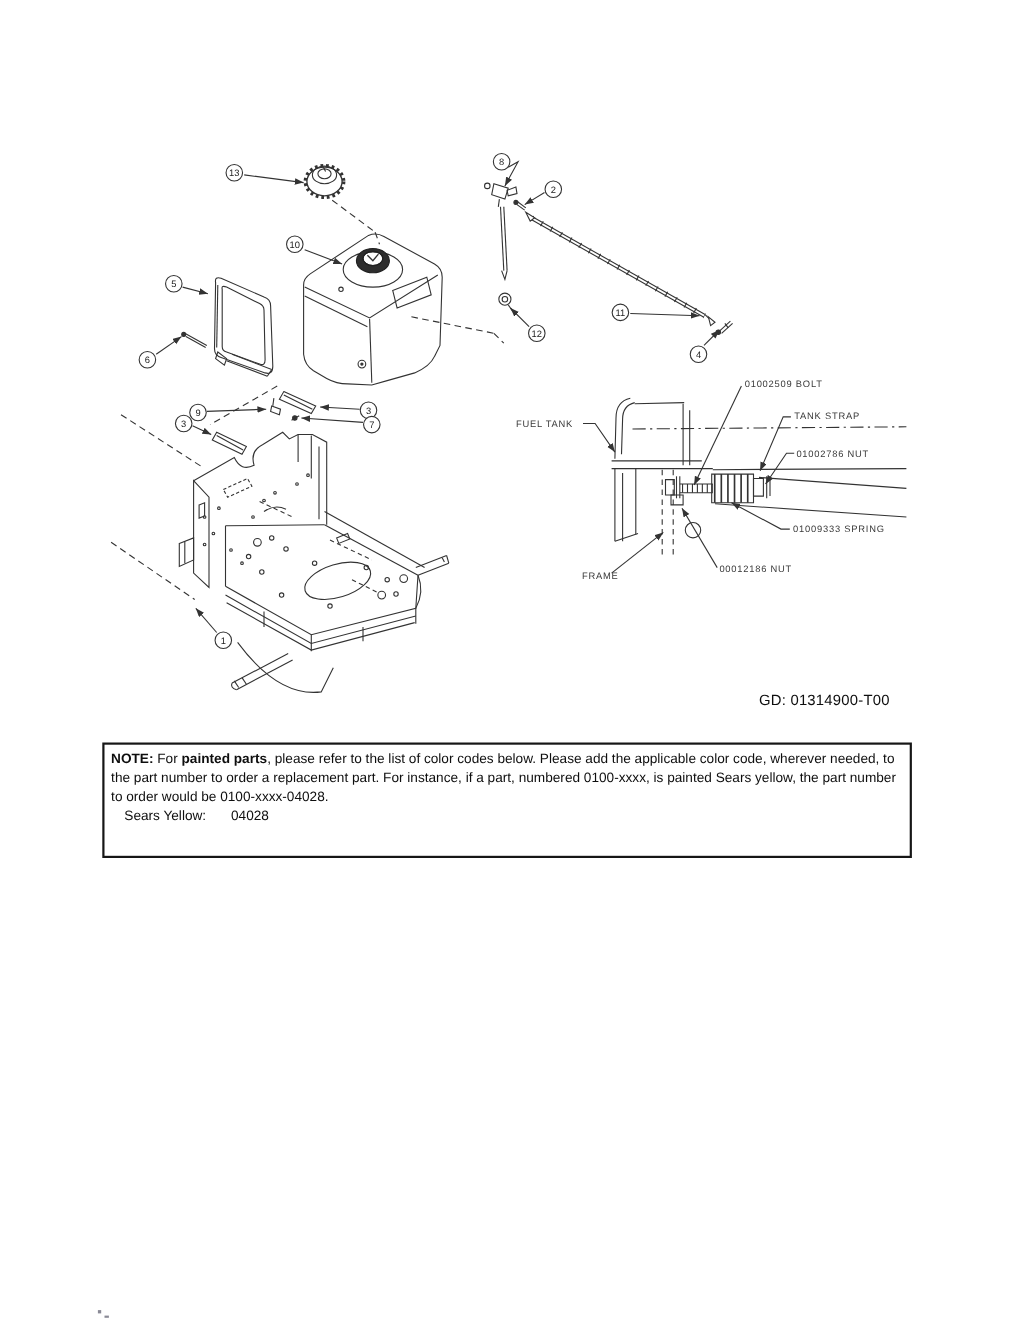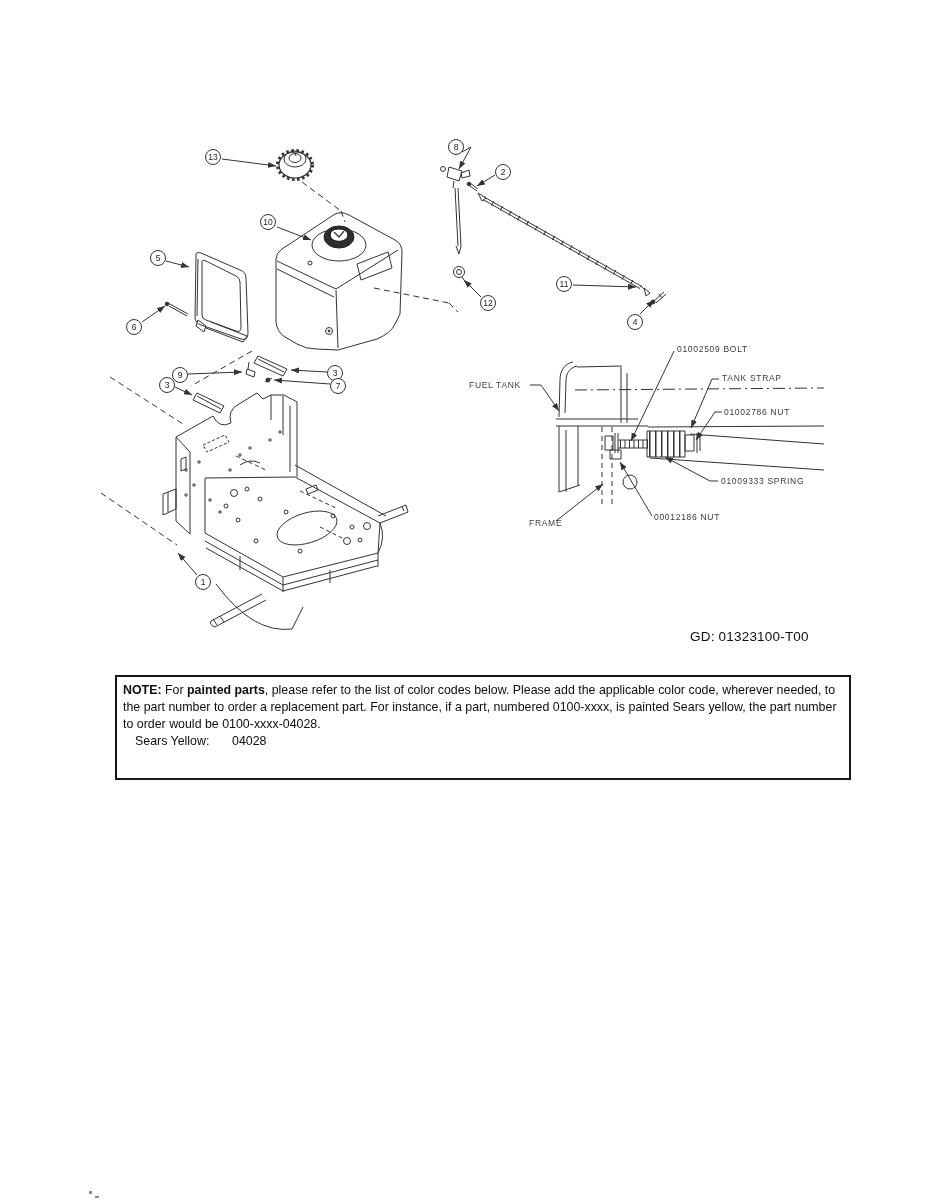--- a/index.html
+++ b/index.html
@@ -3,21 +3,21 @@
 <meta charset="utf-8">
 <style>
   html,body{margin:0;padding:0;background:#fff;}
   .page{position:relative;width:932px;height:1200px;background:#fff;overflow:hidden;
         font-family:"Liberation Sans",sans-serif;color:#111;}
   svg{position:absolute;left:0;top:0;}
   svg line,svg path,svg polyline,svg rect,svg circle,svg ellipse{vector-effect:non-scaling-stroke;}
   .lbl{font-family:"Liberation Sans",sans-serif;font-size:8.5px;letter-spacing:0.7px;fill:#3a3a3a;}
   .cnum{font-family:"Liberation Sans",sans-serif;font-size:8.5px;fill:#222;}
   .gd-code{position:absolute;left:690px;top:629px;font-size:13.5px;letter-spacing:0.2px;color:#0e0e0e;}
-  .note-box{position:absolute;left:115px;top:675px;width:718px;height:96px;
+  .note-box{position:absolute;left:93px;top:675px;width:718px;height:96px;
             border:2px solid #161616;padding:5px 8px 0 6px;font-size:12.4px;line-height:1.37;color:#0e0e0e;}
   .note-box b{font-weight:bold;}
   .code-row{margin-left:12px;}
   .code-name{display:inline-block;width:97px;}
   .speck{position:absolute;background:#8a8a96;}
   .speck.s1{left:89px;top:1191px;width:3px;height:3px;}
   .speck.s2{left:95px;top:1196px;width:4px;height:2px;}
 </style>
 </head>
 <body>
@@ -301,21 +301,21 @@
         <text class="lbl" x="722" y="381">TANK STRAP</text>
         <text class="lbl" x="724" y="415">01002786 NUT</text>
         <text class="lbl" x="721" y="484">01009333 SPRING</text>
         <text class="lbl" x="529" y="526">FRAME</text>
         <text class="lbl" x="654" y="520">00012186 NUT</text>
       </g>
     </g>
   </g>
 </svg>
 
-<div class="gd-code">GD: 01323100-T00</div>
+<div class="gd-code">GD: 01314900-T00</div>
 
 <div class="note-box">
   <div><b>NOTE:</b><span> For </span><b>painted parts</b><span>, please refer to the list of color codes below. Please add the applicable color code, wherever needed, to the part number to order a replacement part. For instance, if a part, numbered 0100-xxxx, is painted Sears yellow, the part number to order would be 0100-xxxx-04028.</span></div>
   <div class="code-row">
     <span class="code-name">Sears Yellow:</span><span>04028</span>
   </div>
 </div>
 
 <div class="speck s1"></div>
 <div class="speck s2"></div>

